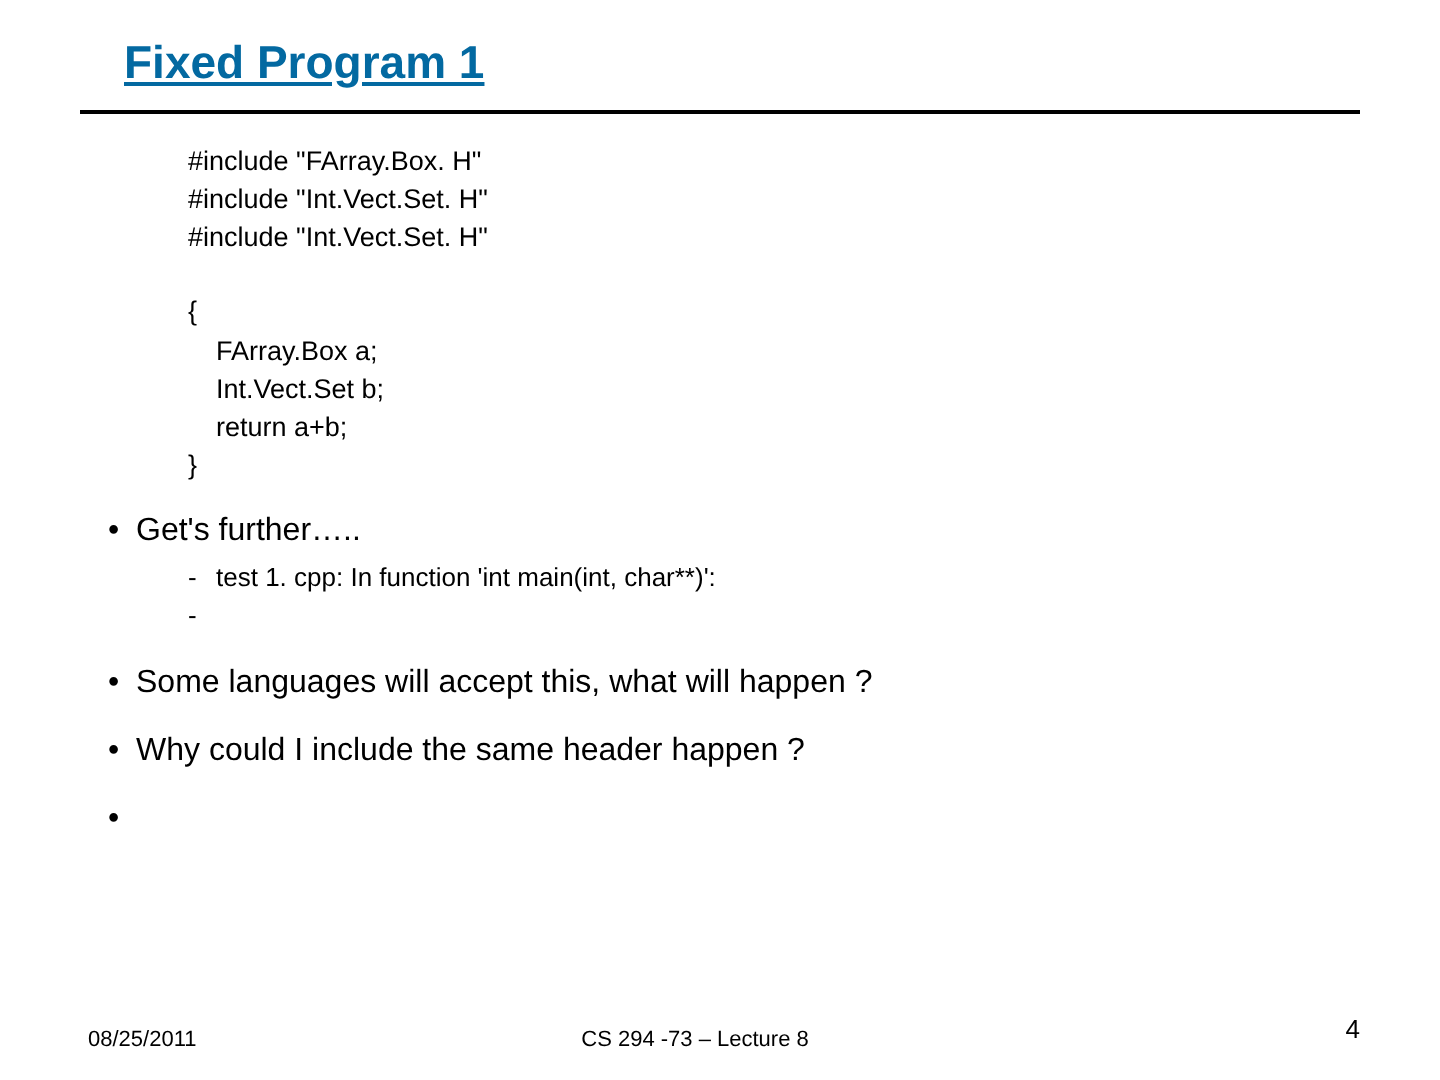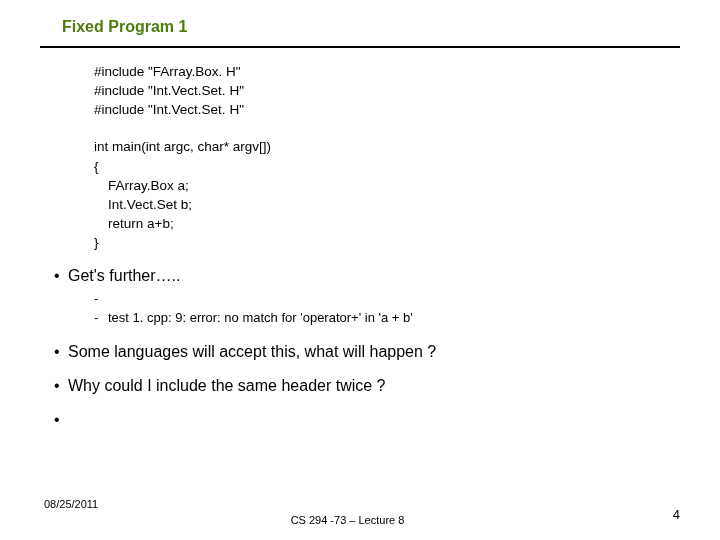--- a/index.html
+++ b/index.html
@@ -5,24 +5,25 @@
   * { box-sizing: border-box; margin: 0; padding: 0; }
   html, body { width: 720px; height: 540px; }
   body {
     font-family: Arial, Helvetica, sans-serif;
     background: #fff;
     color: #000;
     position: relative;
     padding: 0;
   }
   .title {
-    color: #4d7c0f;
-    font-size: 16px;
+    color: #0369a1;
+    font-size: 23px;
     font-weight: bold;
     padding: 18px 0 10px 62px;
+    text-decoration: underline;
   }
   .rule {
     border: none;
     border-top: 2px solid #000;
     margin: 0 40px 0 40px;
   }
   .content {
     padding: 14px 54px 0 54px;
   }
   .code-block {
@@ -68,67 +69,66 @@
     text-align: left;
   }
   .footer {
     position: absolute;
     bottom: 14px;
     left: 0;
     width: 720px;
     font-size: 11px;
     color: #000;
   }
-  .footer .date { position: absolute; left: 44px; bottom: 16px; text-align: center; }
+  .footer .date { position: absolute; left: 44px; bottom: 0; text-align: center; }
   .footer .center { position: absolute; left: 0; width: 695px; text-align: center; bottom: 0; }
   .footer .page { position: absolute; right: 40px; bottom: 4px; font-size: 13px; }
 </style>
 </head>
 <body>
 
 <div class="title">Fixed Program 1</div>
 <hr class="rule">
 
 <div class="content">
 
   <div class="code-block">
     <div>#include "FArray.Box. H"</div>
     <div>#include "Int.Vect.Set. H"</div>
     <div>#include "Int.Vect.Set. H"</div>
     <div class="code-gap"></div>
-    <div>int main(int argc, char* argv[])</div>
     <div>{</div>
     <div class="code-indent">FArray.Box a;</div>
     <div class="code-indent">Int.Vect.Set b;</div>
     <div class="code-indent">return a+b;</div>
     <div>}</div>
   </div>
 
   <div class="bullets">
     <div class="bullet">
       <span class="dot">•</span>
       <span class="txt">Get's further…..</span>
     </div>
     <div class="sub-bullets">
       <div class="sub">
         <span class="dash">-</span>
+        <span>test 1. cpp: In function 'int main(int, char**)':</span>
       </div>
       <div class="sub">
         <span class="dash">-</span>
-        <span>test 1. cpp: 9: error: no match for 'operator+' in 'a + b'</span>
       </div>
     </div>
 
     <div class="bullet">
       <span class="dot">•</span>
       <span class="txt">Some languages will accept this, what will happen ?</span>
     </div>
     <div class="bullet">
       <span class="dot">•</span>
-      <span class="txt">Why could I include the same header twice ?</span>
+      <span class="txt">Why could I include the same header happen ?</span>
     </div>
     <div class="bullet">
       <span class="dot">•</span>
     </div>
   </div>
 
 </div>
 
 <div class="footer">
   <span class="date">08/25/2011</span>

